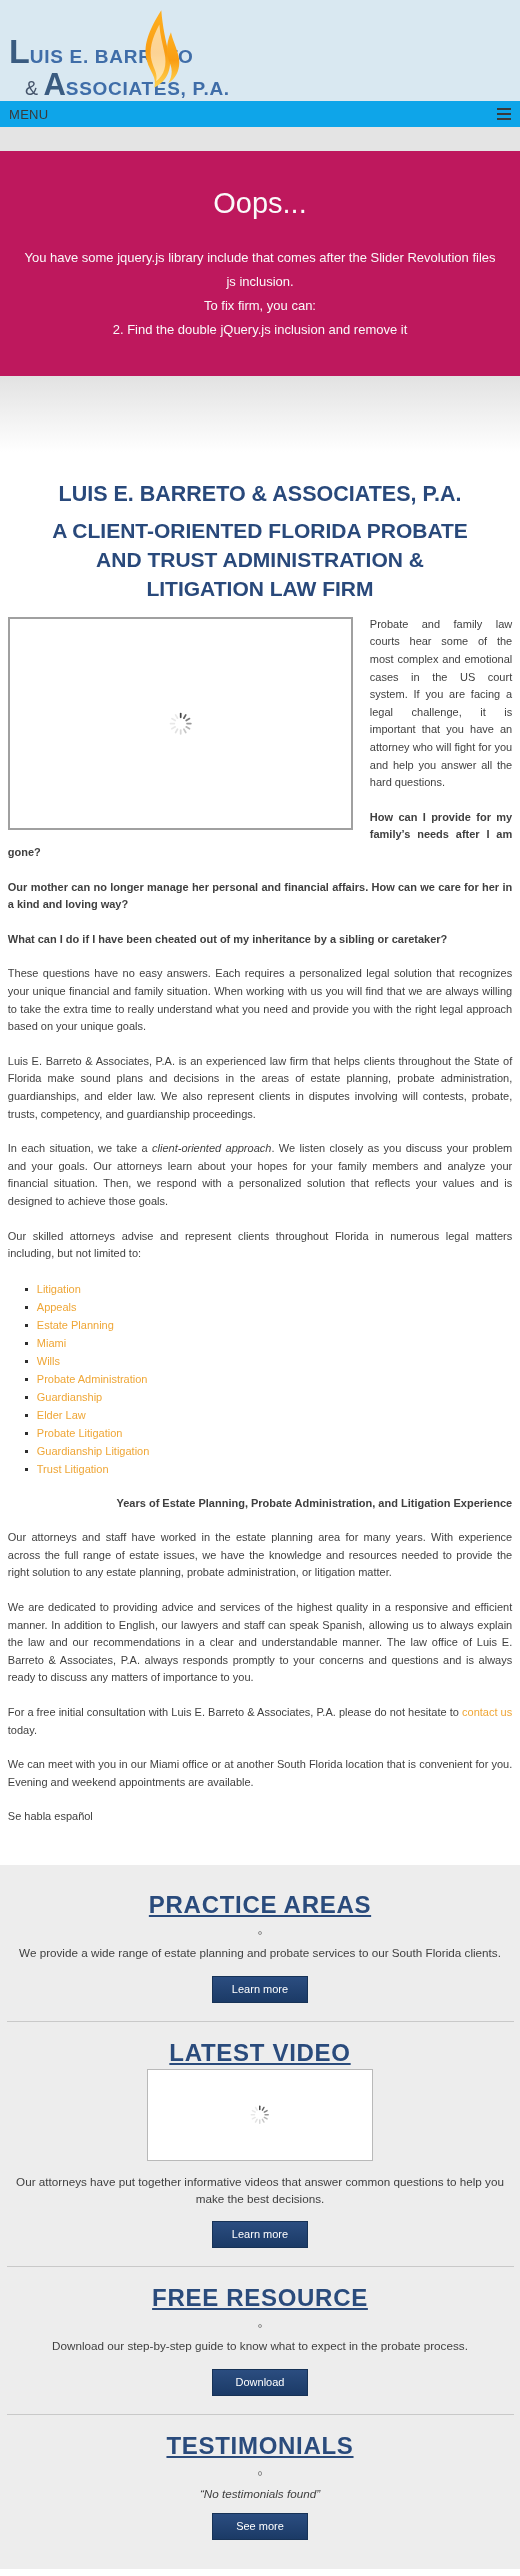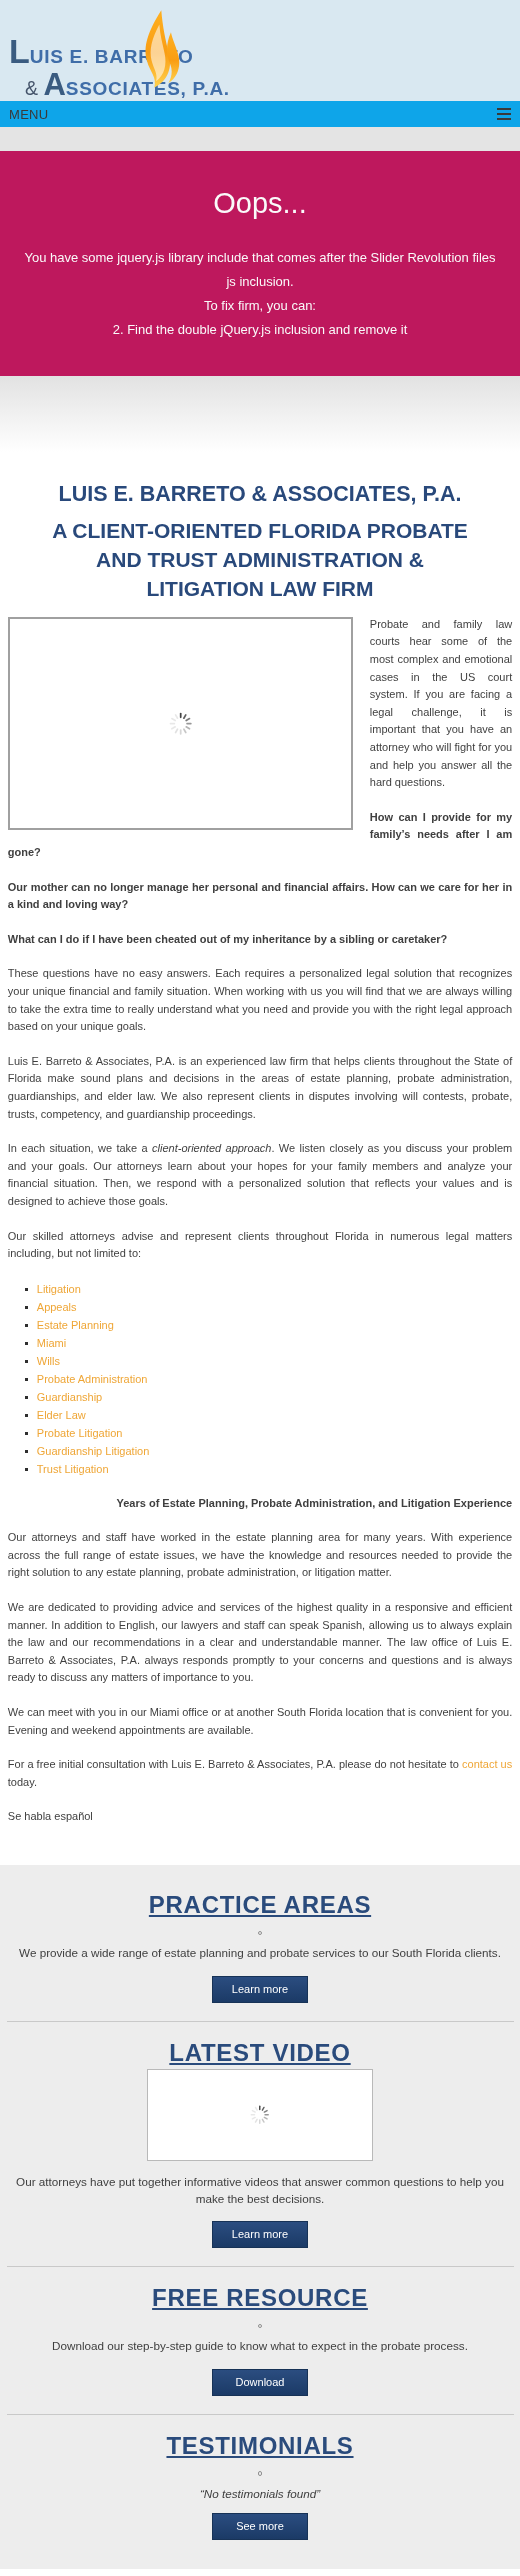--- a/index.html
+++ b/index.html
@@ -148,22 +148,22 @@
     <li><a href="#" class="link-orange">Guardianship</a></li>
     <li><a href="#" class="link-orange">Elder Law</a></li>
     <li><a href="#" class="link-orange">Probate Litigation</a></li>
     <li><a href="#" class="link-orange">Guardianship Litigation</a></li>
     <li><a href="#" class="link-orange">Trust Litigation</a></li>
   </ul>
 
   <p class="h3">Years of Estate Planning, Probate Administration, and Litigation Experience</p>
   <p>Our attorneys and staff have worked in the estate planning area for many years. With experience across the full range of estate issues, we have the knowledge and resources needed to provide the right solution to any estate planning, probate administration, or litigation matter.</p>
   <p>We are dedicated to providing advice and services of the highest quality in a responsive and efficient manner. In addition to English, our lawyers and staff can speak Spanish, allowing us to always explain the law and our recommendations in a clear and understandable manner. The law office of Luis E. Barreto &amp; Associates, P.A. always responds promptly to your concerns and questions and is always ready to discuss any matters of importance to you.</p>
+  <p><span>For a free initial consultation with Luis E. Barreto &amp; Associates, P.A. please do not hesitate to </span><a href="#" class="link-orange">contact us</a><span> today.</span></p>
   <p>We can meet with you in our Miami office or at another South Florida location that is convenient for you. Evening and weekend appointments are available.</p>
-  <p><span>For a free initial consultation with Luis E. Barreto &amp; Associates, P.A. please do not hesitate to </span><a href="#" class="link-orange">contact us</a><span> today.</span></p>
   <p style="margin-bottom:39px;">Se habla español</p>
 </div>
 
 <div class="gray-area">
 
   <div class="section">
     <h2 class="section-title">PRACTICE AREAS</h2>
     <div class="sep-dot"></div>
     <p class="section-text">We provide a wide range of estate planning and probate services to our South Florida clients.</p>
     <a href="#" class="btn">Learn more</a>

